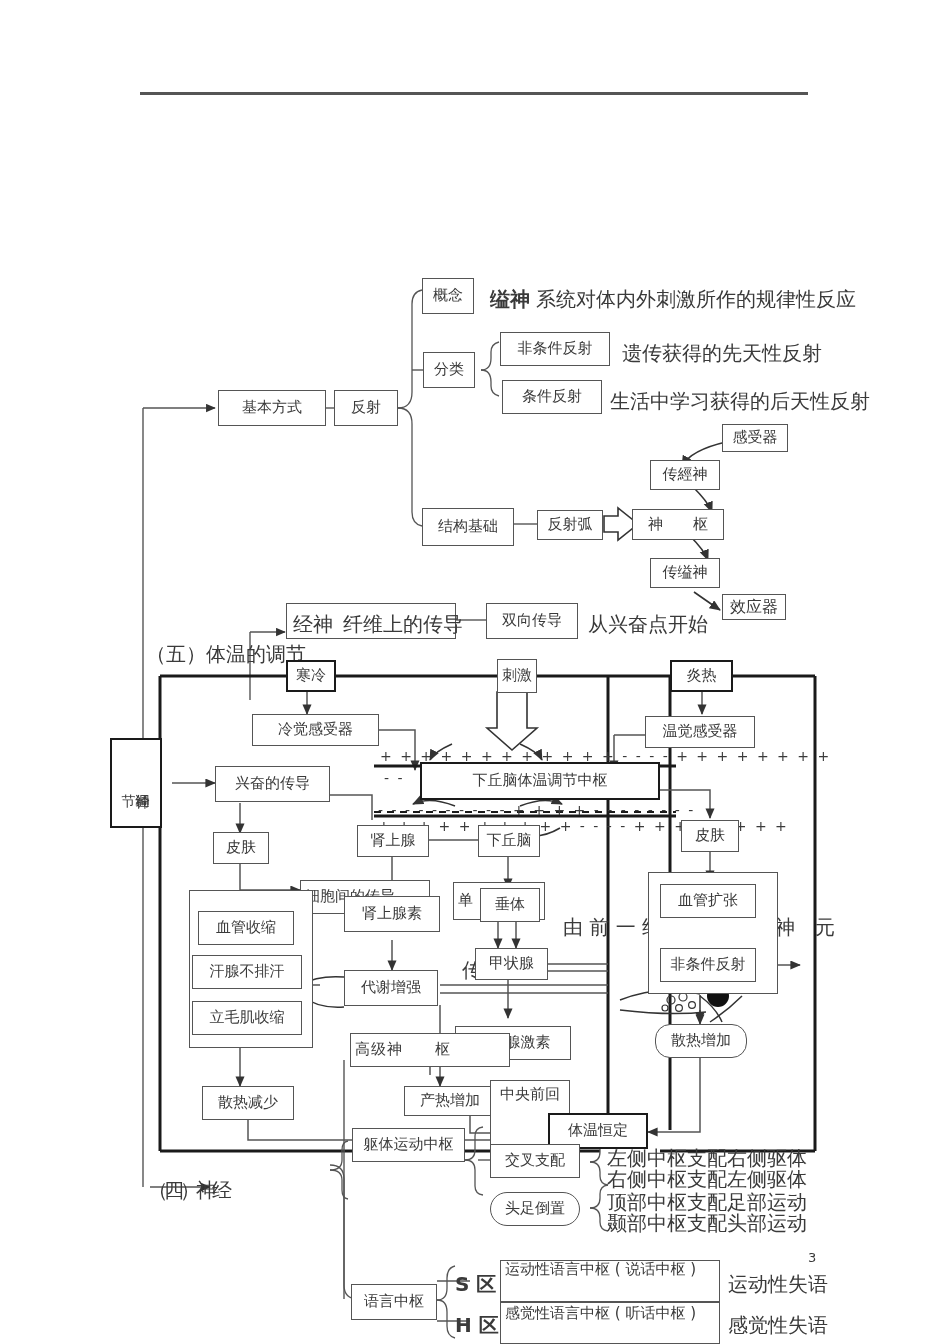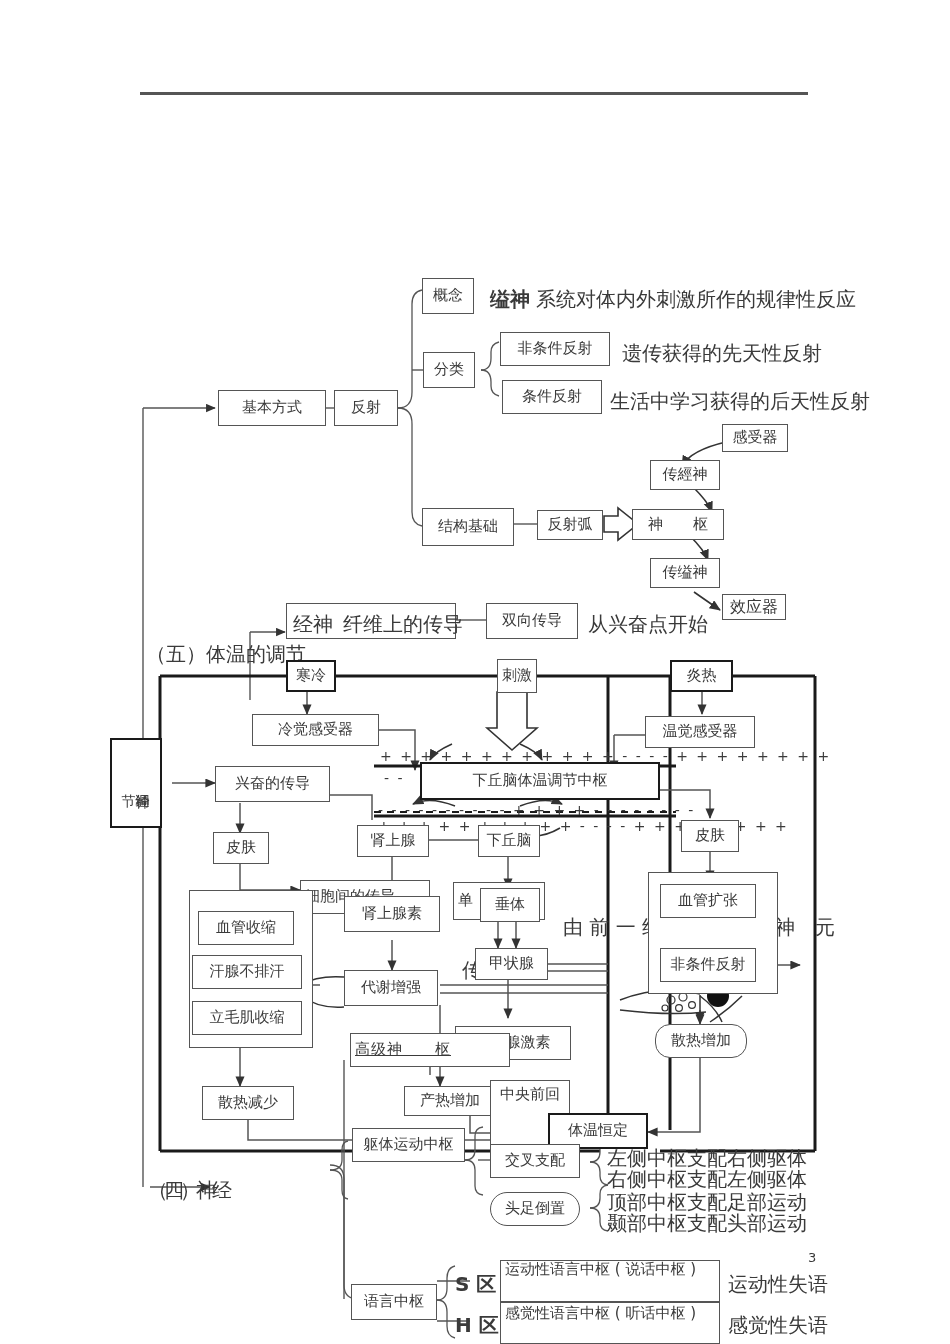--- a/index.html
+++ b/index.html
@@ -398,21 +398,21 @@
 
   <div class="box" style="left:655px;top:1024px;width:92px;height:34px;border-radius:15px;">
     <span>散热增加</span>
   </div>
 
   <div class="box" style="left:455px;top:1026px;width:116px;height:34px;">
     <span>甲状腺激素</span>
   </div>
 
   <div class="box tl" style="left:350px;top:1033px;width:160px;height:34px;">
-    <span style="letter-spacing:1px;text-decoration:underline;">高级神　　枢</span>
+    <span style="letter-spacing:1px;">高级神　　枢</span>
   </div>
 
   <div class="box" style="left:202px;top:1086px;width:92px;height:34px;">
     <span>散热减少</span>
   </div>
   <div class="box" style="left:404px;top:1086px;width:92px;height:30px;">
     <span>产热增加</span>
   </div>
 
   <div class="box" style="left:490px;top:1080px;width:80px;height:68px;align-items:flex-start;padding-top:5px;">

